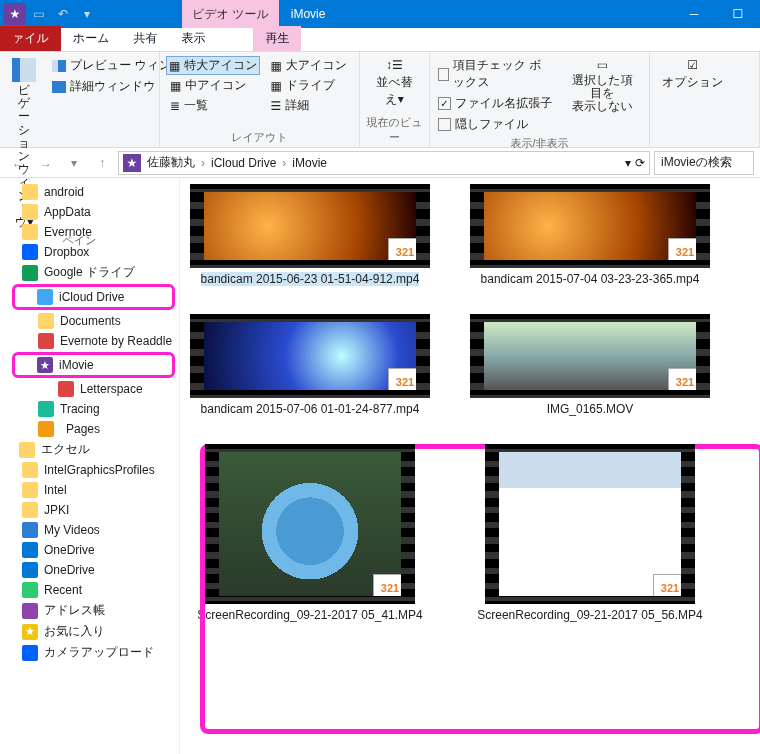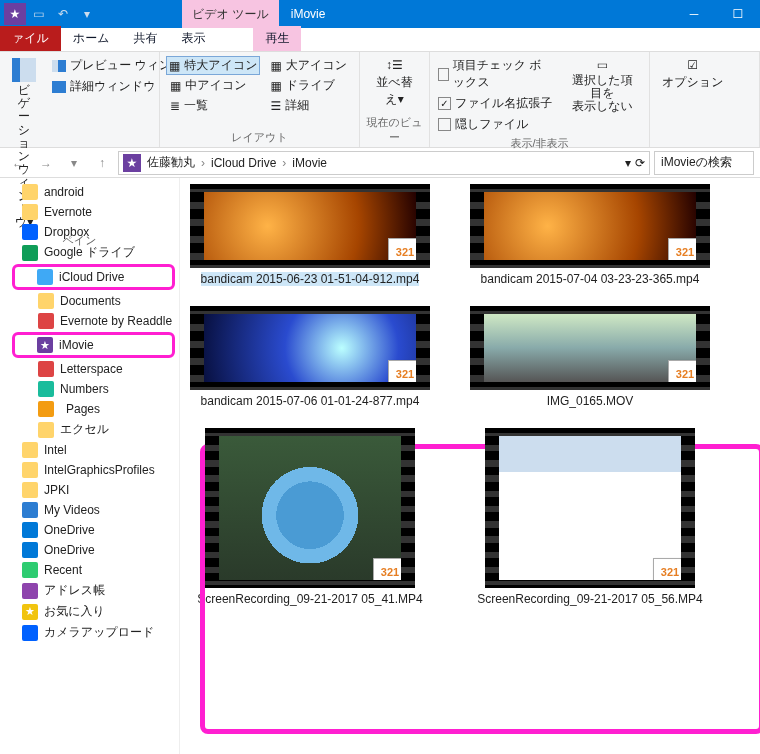--- a/index.html
+++ b/index.html
@@ -29,21 +29,21 @@
 .navbtn{width:24px;height:24px;display:flex;align-items:center;justify-content:center;color:#888}
 .crumb{flex:1;border:1px solid #ccc;height:24px;display:flex;align-items:center;padding:0 4px;gap:2px}
 .crumb .seg{padding:0 4px}
 .crumb .sep{color:#888}
 .search{width:100px;border:1px solid #ccc;height:24px;padding:0 6px;color:#888;display:flex;align-items:center}
 .main{flex:1;display:flex;overflow:hidden}
 .tree{width:180px;border-right:1px solid #eee;overflow-y:auto;padding:4px 0}
 .node{display:flex;align-items:center;gap:6px;padding:2px 0 2px 22px;white-space:nowrap}
 .hl{border:3px solid #ff1fd1;border-radius:6px;margin:1px 4px 1px 12px}
 .icon{width:16px;height:16px;border-radius:2px;display:inline-flex;align-items:center;justify-content:center;font-size:11px}
-.content{flex:1;overflow:auto;padding:6px 4px 6px 10px;position:relative;display:flex;flex-wrap:wrap;gap:20px 40px;align-content:flex-start}
+.content{flex:1;overflow:auto;padding:6px 4px 6px 10px;position:relative;display:flex;flex-wrap:wrap;gap:28px 40px;align-content:flex-start}
 .item{width:240px;display:flex;flex-direction:column;align-items:center}
 .thumb{width:240px;height:84px;border:8px solid #222;border-left-width:14px;border-right-width:14px;border-image:repeating-linear-gradient(#000,#000 8px,#333 8px,#333 14px) 14;position:relative;overflow:hidden}
 .thumb.tall{height:160px;width:210px}
 .thumb .img{position:absolute;inset:0}
 .cap{margin-top:4px;text-align:center;max-width:240px}
 .cap.sel2{background:#cde6f7}
 .badge{position:absolute;right:-6px;bottom:-6px;width:34px;height:28px;background:#fff;border:1px solid #aaa;display:flex;align-items:center;justify-content:center;font-weight:bold;color:#e67e22;font-size:11px;box-shadow:1px 1px 2px rgba(0,0,0,.3)}
 .hlbox{position:absolute;border:5px solid #ff1fd1;border-radius:8px;pointer-events:none}
 </style>
 </head>
@@ -193,20 +193,24 @@
 </div>
 
 <div class="main">
   <div class="tree" id="tree">
       <div class="node">
         <span class="icon" style="background: rgb(255, 212, 107);"></span>
         <span>android</span>
       </div>
       <div class="node">
         <span class="icon" style="background: rgb(255, 212, 107);"></span>
+        <span>AppData</span>
+      </div>
+      <div class="node">
+        <span class="icon" style="background: rgb(255, 212, 107);"></span>
         <span>Evernote</span>
       </div>
       <div class="node">
         <span class="icon" style="background: rgb(0, 97, 255);"></span>
         <span>Dropbox</span>
       </div>
       <div class="node">
         <span class="icon" style="background: rgb(15, 157, 88);"></span>
         <span>Google ドライブ</span>
       </div>
@@ -219,43 +223,43 @@
         <span>Documents</span>
       </div>
       <div class="node" style="padding-left: 38px;">
         <span class="icon" style="background: rgb(221, 68, 68);"></span>
         <span>Evernote by Readdle</span>
       </div>
       <div class="node hl" style="padding-left: 22px;">
         <span class="icon" style="background: rgb(107, 63, 160); color: rgb(255, 255, 255);">★</span>
         <span>iMovie</span>
       </div>
-      <div class="node" style="padding-left: 38px;">
+      <div class="node" style="padding-left: 58px;">
         <span class="icon" style="background: rgb(221, 68, 68);"></span>
         <span>Letterspace</span>
       </div>
       <div class="node" style="padding-left: 38px;">
         <span class="icon" style="background: rgb(26, 188, 156);"></span>
-        <span>Numbers</span>
+        <span>Tracing</span>
       </div>
       <div class="node" style="padding-left: 38px; gap: 12px;">
         <span class="icon" style="background: rgb(243, 156, 18);"></span>
         <span>Pages</span>
       </div>
-      <div class="node" style="padding-left: 38px;">
+      <div class="node" style="padding-left: 19px;">
         <span class="icon" style="background: rgb(255, 212, 107);"></span>
         <span>エクセル</span>
       </div>
       <div class="node">
         <span class="icon" style="background: rgb(255, 212, 107);"></span>
+        <span>IntelGraphicsProfiles</span>
+      </div>
+      <div class="node">
+        <span class="icon" style="background: rgb(255, 212, 107);"></span>
         <span>Intel</span>
-      </div>
-      <div class="node">
-        <span class="icon" style="background: rgb(255, 212, 107);"></span>
-        <span>IntelGraphicsProfiles</span>
       </div>
       <div class="node">
         <span class="icon" style="background: rgb(255, 212, 107);"></span>
         <span>JPKI</span>
       </div>
       <div class="node">
         <span class="icon" style="background: rgb(45, 125, 210);"></span>
         <span>My Videos</span>
       </div>
       <div class="node">

